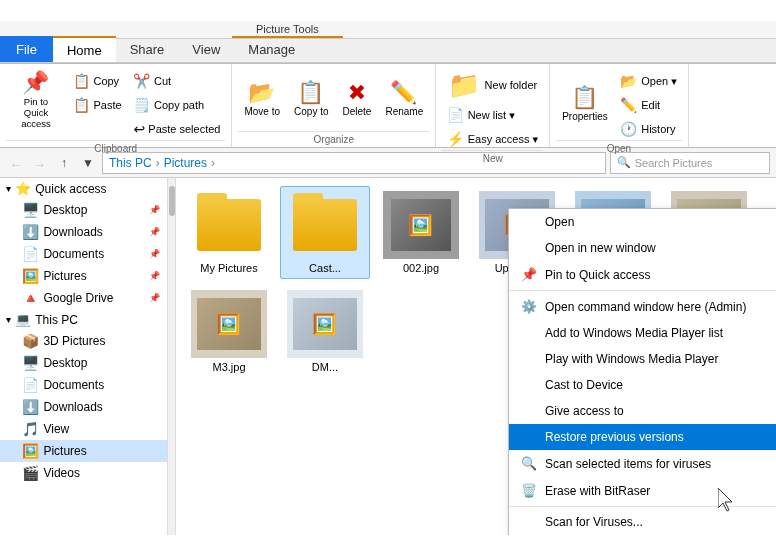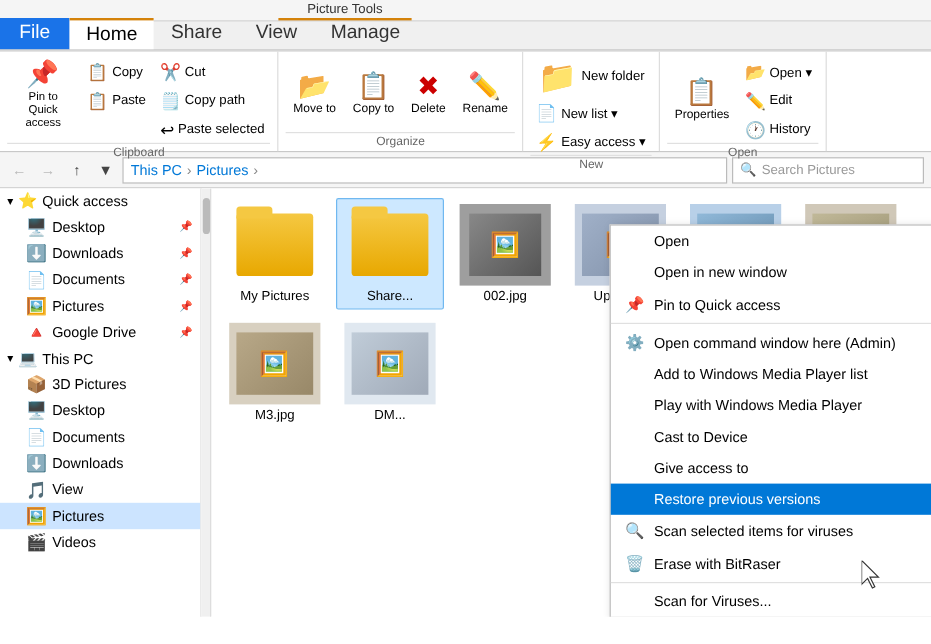--- a/index.html
+++ b/index.html
@@ -8,21 +8,21 @@
     
     .ribbon-tabs {
       background: #f0a500;
       display: flex;
       align-items: flex-end;
       height: 26px;
       padding-left: 0;
     }
     .ribbon-tab {
       padding: 4px 14px;
-      font-size: 16px;
+      font-size: 13px;
       cursor: pointer;
       height: 26px;
       display: flex;
       align-items: center;
       color: #333;
     }
     .ribbon-tab.active {
       background: #fff;
       border-top: 2px solid #d4820a;
       color: #000;
@@ -231,21 +231,21 @@
       gap: 8px;
       position: relative;
     }
     .ctx-item.highlighted { background: #0078d7; color: #fff; }
     .ctx-item .ctx-icon { width: 16px; font-size: 13px; text-align: center; flex-shrink: 0; }
     .ctx-separator { height: 1px; background: #e0e0e0; margin: 2px 0; }
   </style>
 </head>
 <body>
 
-<div style="background:#f0f0f0; border-bottom:1px solid #bbb;">
+<div style="background:#f0f0f0; border-bottom:1px solid #bbb;margin-top:21px;">
 
   <div style="height:18px; background:#f5f5f5; display:flex; align-items:center; border-bottom:1px solid #ccc;">
     <div style="margin-left:232px; font-size:11px; color:#333; padding:0 24px 0 24px; border-bottom:2px solid #d4820a; height:100%; display:flex; align-items:center;">Picture Tools</div>
   </div>
 
   <div class="ribbon-tabs" style="background:#f0f0f0; height:24px; display:flex; align-items:flex-end; border-bottom:1px solid #ccc;">
     <div class="ribbon-tab file">File</div>
     <div class="ribbon-tab active">Home</div>
     <div class="ribbon-tab">Share</div>
     <div class="ribbon-tab">View</div>
@@ -453,21 +453,21 @@
         <div class="fi-thumb" style="background:transparent;">
           <div class="folder-icon"></div>
         </div>
         <div class="fi-label">My Pictures</div>
       </div>
 
       <div class="file-item selected">
         <div class="fi-thumb" style="background:transparent;">
           <div class="folder-icon" style="background: linear-gradient(to bottom, #f5c842 0%, #e8a800 100%);"></div>
         </div>
-        <div class="fi-label">Share...</div>
+        <div class="fi-label">Cast...</div>
       </div>
 
       <div class="file-item">
         <div class="fi-thumb" style="background:#9e9e9e; display:flex; align-items:center; justify-content:center;">
           <div style="width:60px; height:52px; background:linear-gradient(135deg,#888,#555); display:flex; align-items:center; justify-content:center; font-size:20px;">🖼️</div>
         </div>
         <div class="fi-label">002.jpg</div>
       </div>
 
       <div class="file-item">

